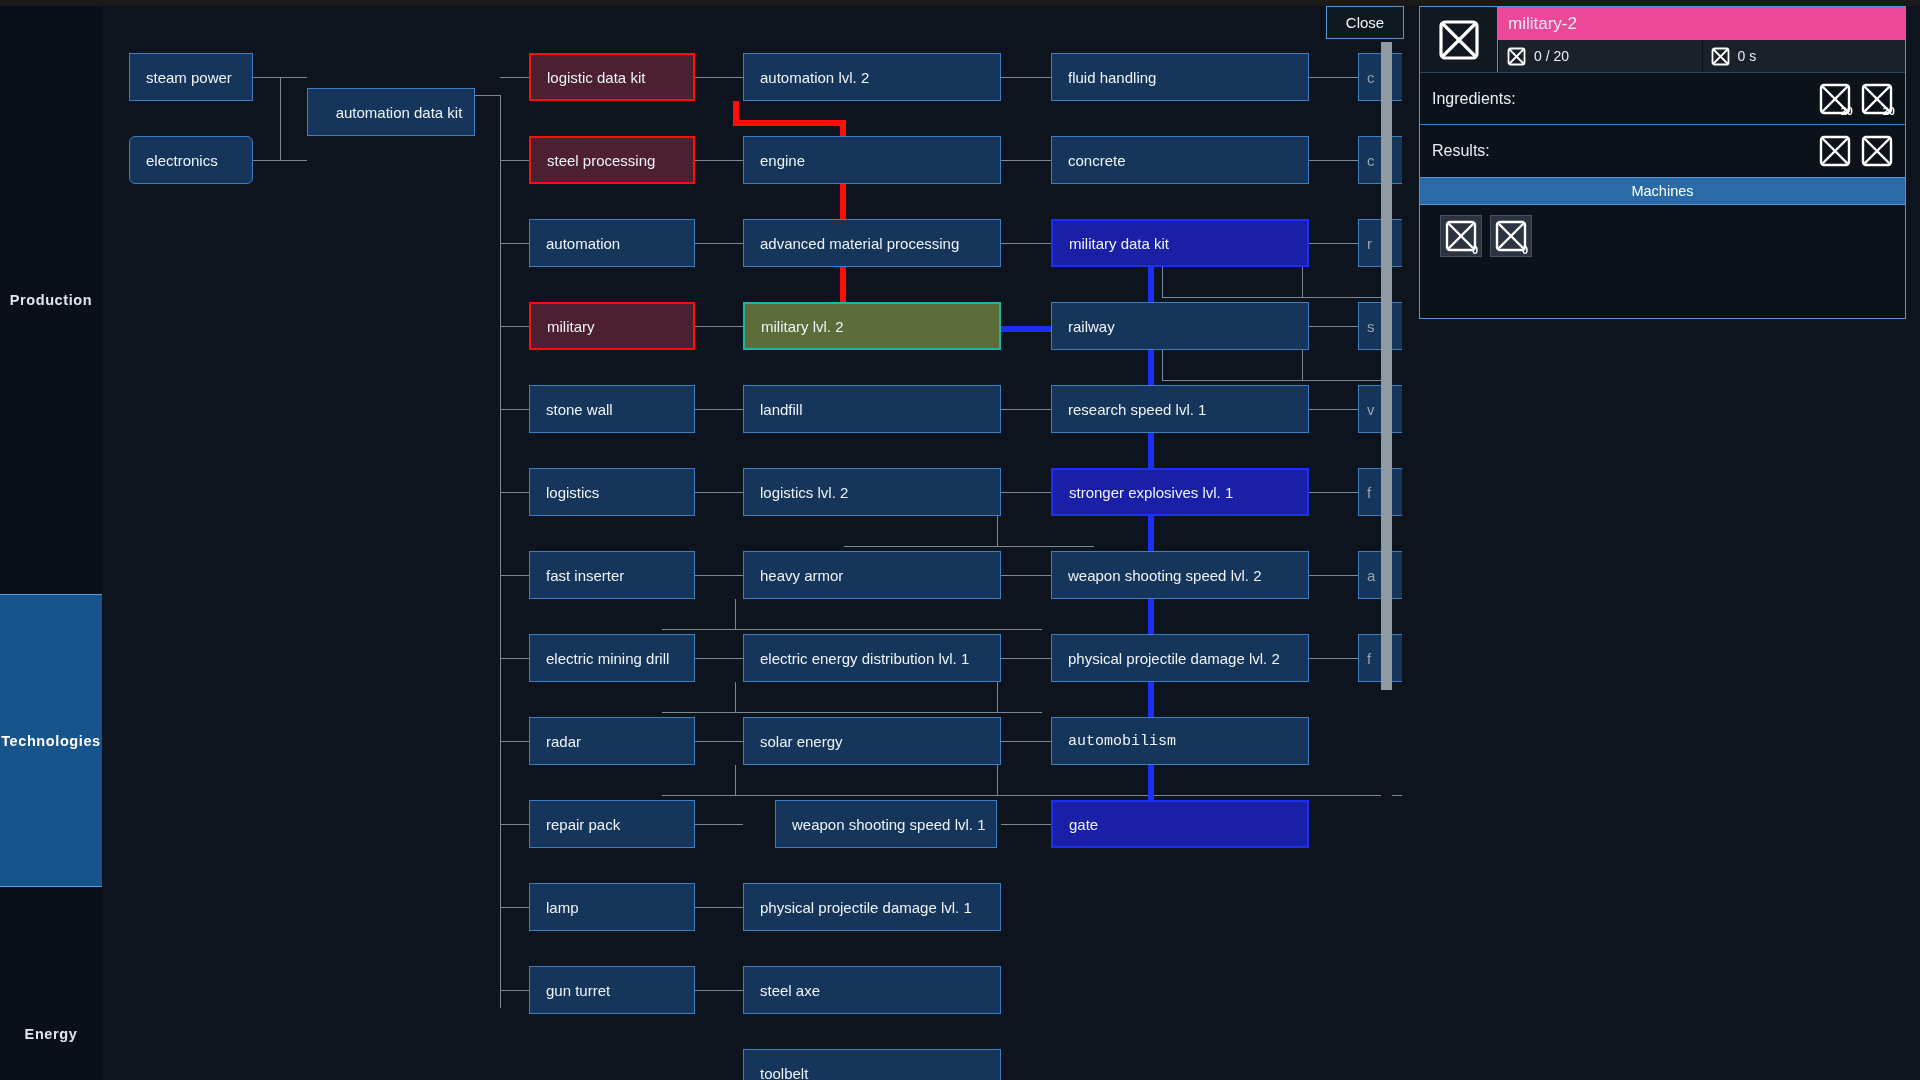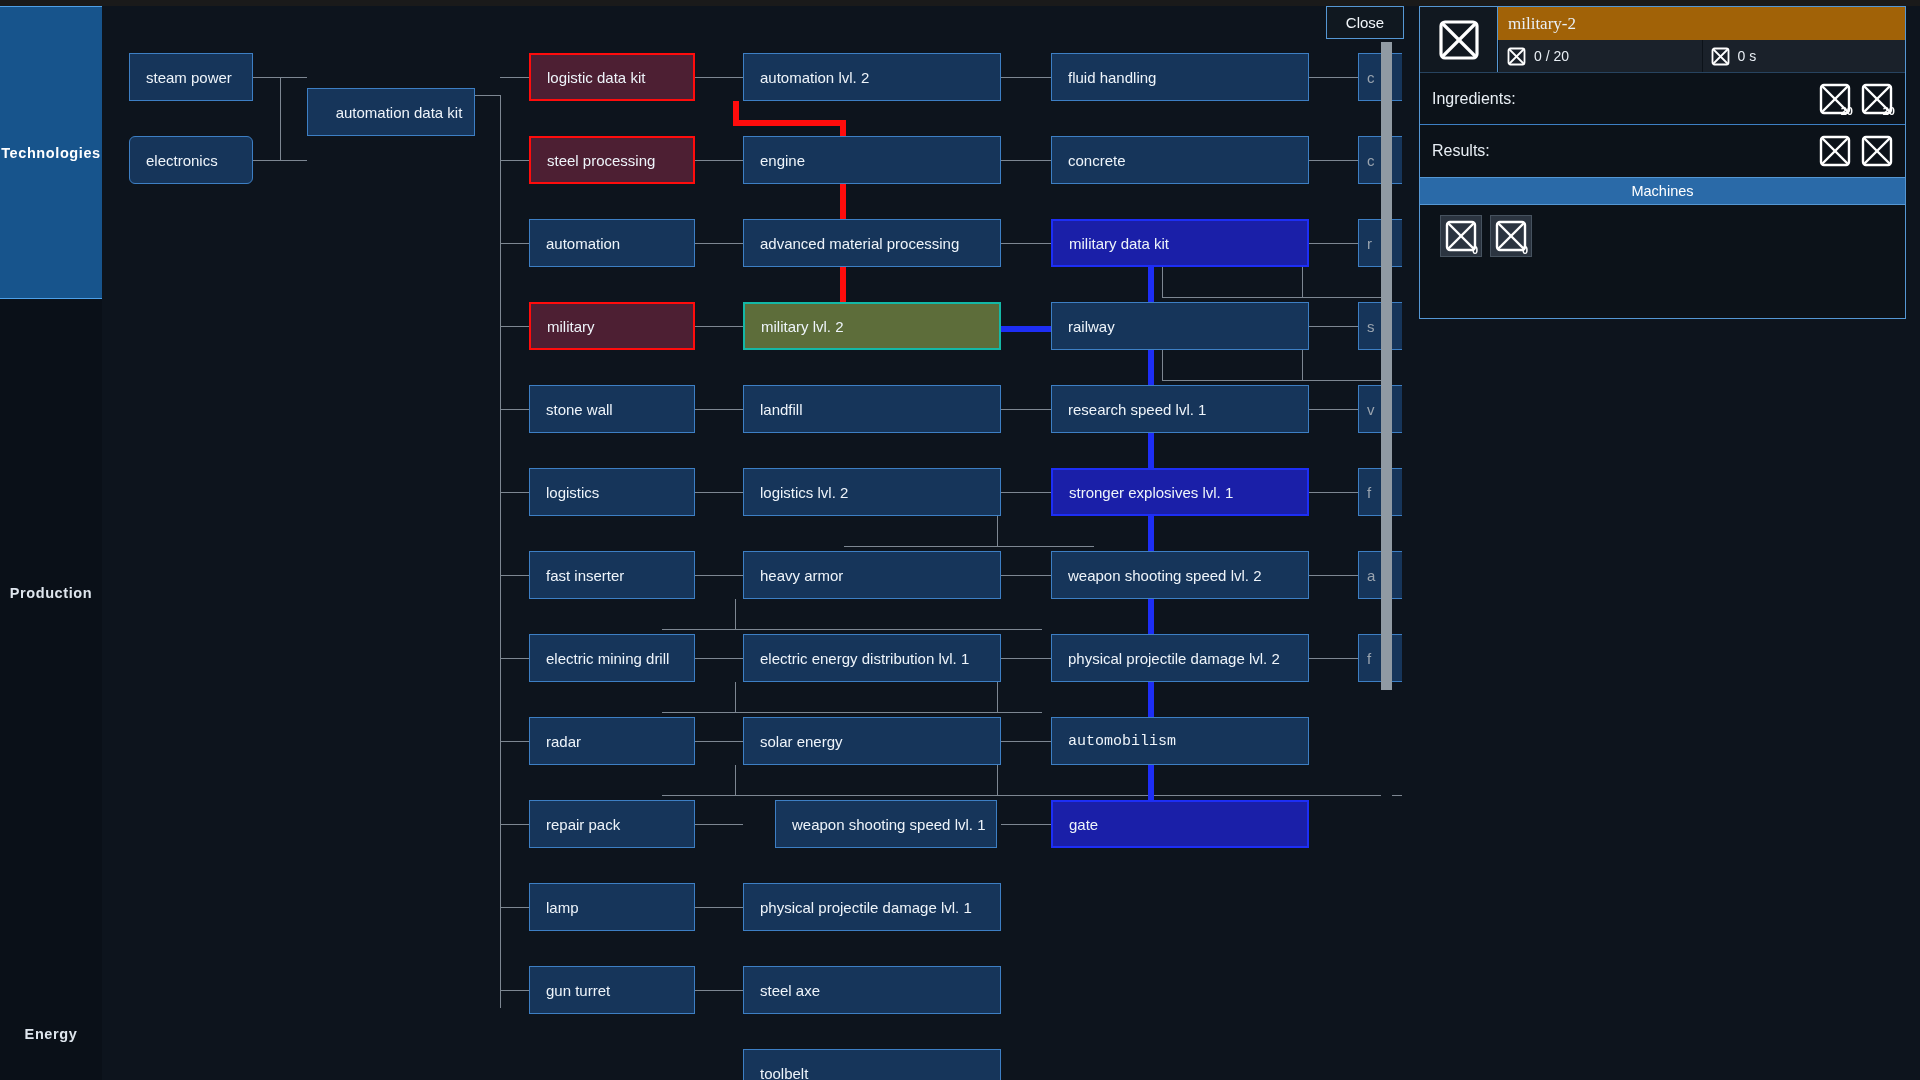--- a/index.html
+++ b/index.html
@@ -109,22 +109,21 @@
   .panel-head { display: flex; height: 66px; border-bottom: 1px solid #27435f; }
   .panel-icon-box {
     width: 78px; height: 65px; background: #111820;
     border-right: 1px solid #5597d4;
     display: flex; align-items: center; justify-content: center;
   }
   .panel-head-right { flex: 1; display: flex; flex-direction: column; }
   .panel-title {
     height: 33px; display: flex; align-items: center;
     padding-left: 10px; color: #e9eff5; font-size: 17px;
-    background: #a16207;
-    font-family: Liberation Serif, serif;
+    background: #ec4899;
   }
   .panel-stats { height: 32px; display: flex; background: #1a212a; }
   .stat-cell {
     flex: 1; display: flex; align-items: center; gap: 8px;
     padding-left: 8px; color: #e9eff5; font-size: 14px;
     border-left: 1px solid #0c1219;
   }
   .panel-row {
     height: 52px; display: flex; align-items: center;
     padding: 0 12px; color: #e9eff5; font-size: 16px;
@@ -157,25 +156,25 @@
   svg.xicon { display: block; }
 </style>
 </head>
 <body>
 
 <div id="root">
 
   <div class="topbar"></div>
 
   <div class="sidebar">
+    <div class="side-item s0">
+      <span>Production</span>
+    </div>
     <div class="side-item s1 active">
       <span>Technologies</span>
-    </div>
-    <div class="side-item s0">
-      <span>Production</span>
     </div>
     <div class="side-item s2">
       <span>Energy</span>
     </div>
 
   </div>
 
   <div class="tree">
     <div id="lines">
         <div class="ln h" style="left: 151px; top: 71px; width: 54px; height: 1px;"></div>

